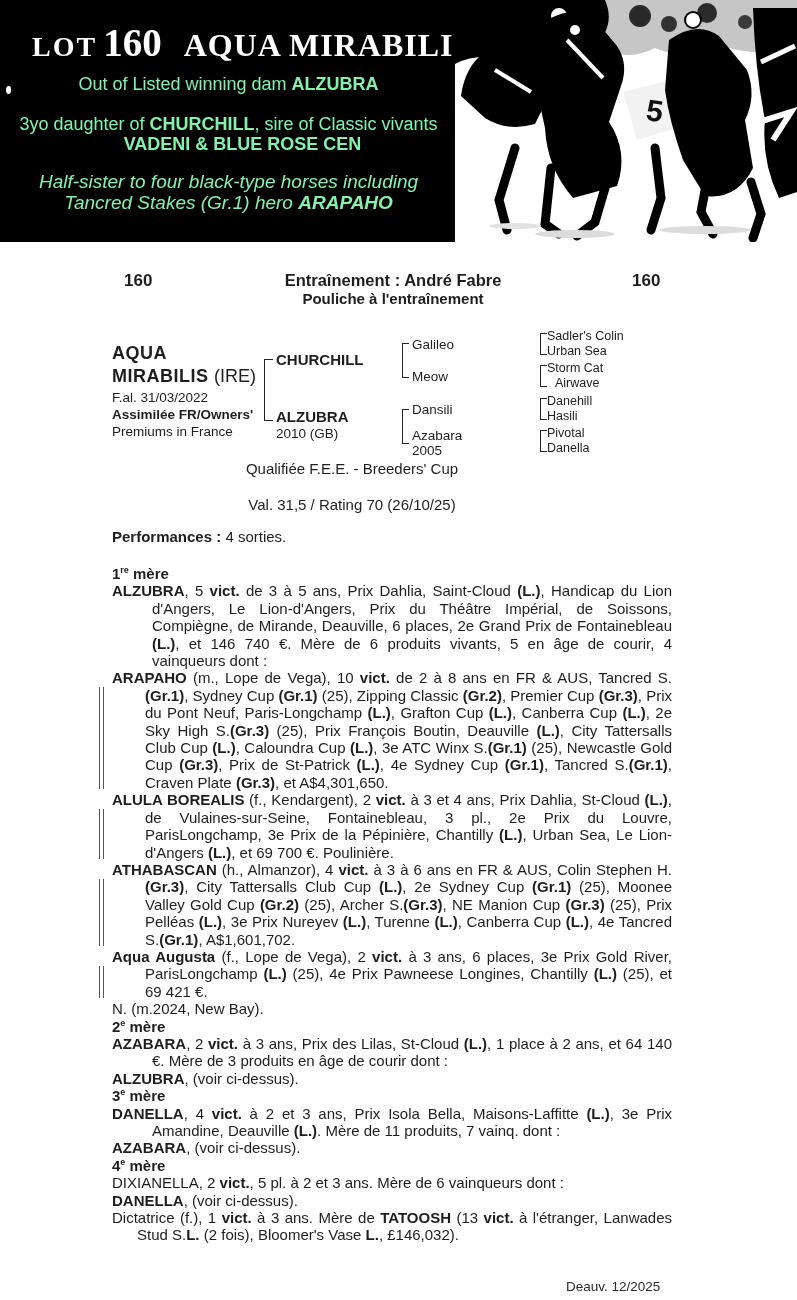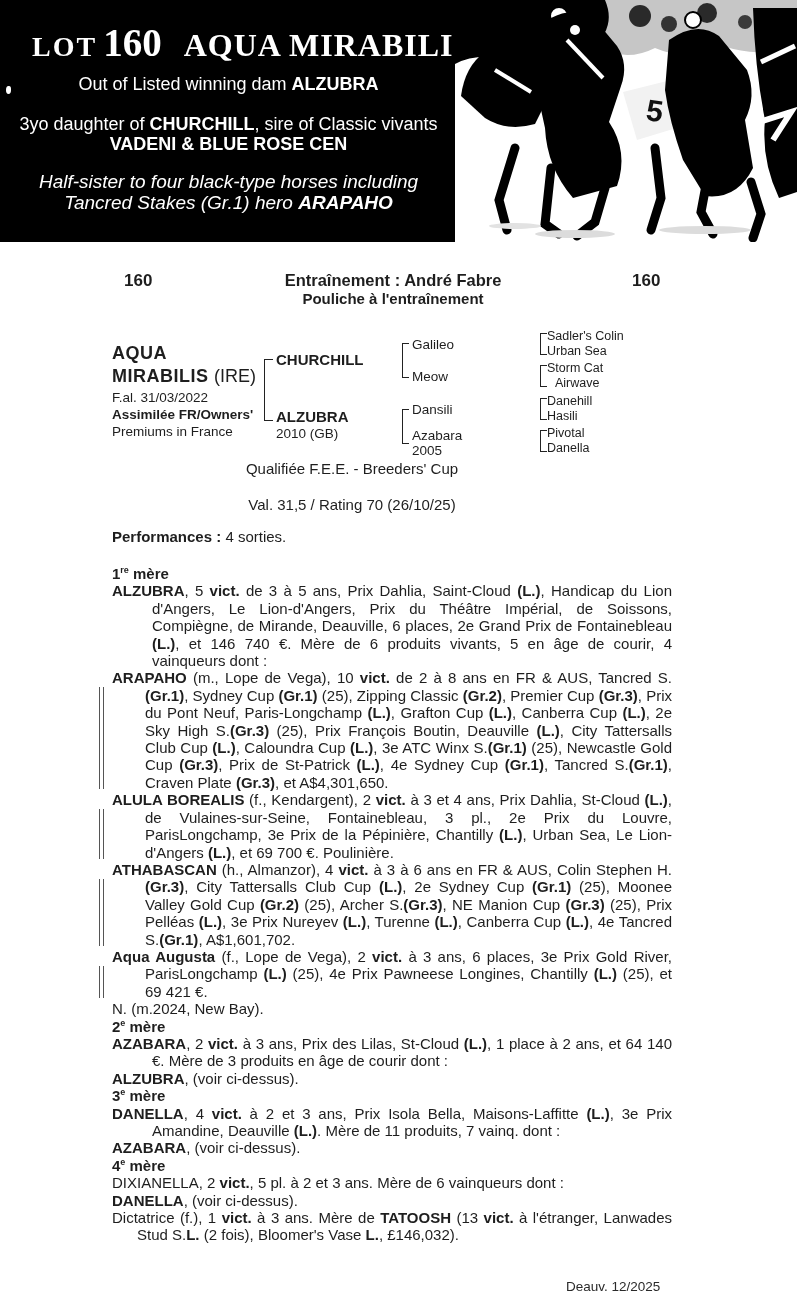--- a/index.html
+++ b/index.html
@@ -11,24 +11,24 @@
   sup{font-size:60%;vertical-align:super;line-height:0;}
 
   
   .banner{position:absolute;left:0;top:0;width:457px;height:242px;background:#000;color:#fff;}
   .speck{position:absolute;left:6px;top:86px;width:5px;height:8px;background:#fff;border-radius:50% 40% 50% 50%;}
   .title-line{position:absolute;left:32px;top:20px;width:425px;white-space:nowrap;
               font-family:"Liberation Serif",serif;font-weight:bold;}
   .title-lot{font-size:28px;letter-spacing:2px;}
   .title-num{font-size:39px;margin-left:6px;}
   .title-name{font-size:32px;margin-left:22px;letter-spacing:1px;}
-  .bnr-line{position:absolute;left:0;width:457px;text-align:center;color:#ffffff;}
+  .bnr-line{position:absolute;left:0;width:457px;text-align:center;color:#86efac;}
   .bnr1{top:74px;font-size:18px;}
   .bnr2{top:114px;font-size:18px;}
-  .bnr3{top:134px;font-size:18px;font-weight:bold;}
+  .bnr3{top:134px;font-size:18px;font-weight:bold;margin-left:14px;}
   .bnr4{top:171px;font-size:19px;}
   .bnr5{top:192px;font-size:19px;}
 
   
   .photo{position:absolute;left:455px;top:0;width:342px;height:242px;}
 
   
   .lot-left{left:124px;top:271px;font-size:17px;font-weight:bold;}
   .lot-right{left:632px;top:271px;font-size:17px;font-weight:bold;}
   .trainer{left:112px;top:271px;width:562px;text-align:center;font-size:16.5px;font-weight:bold;}

